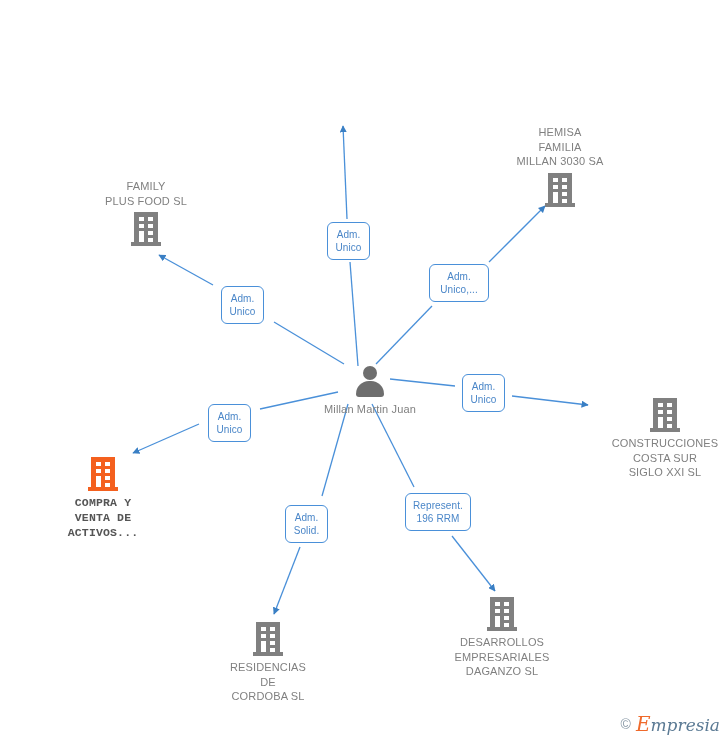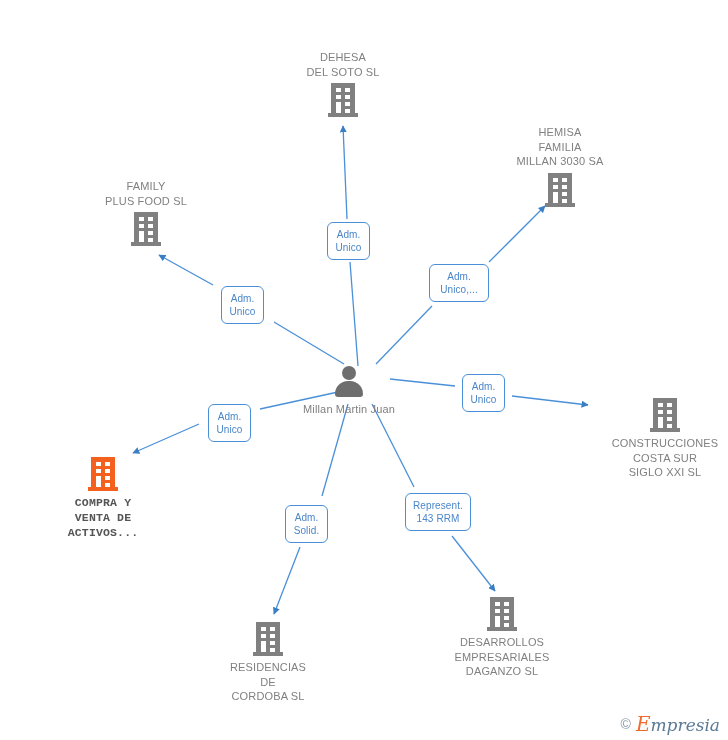--- a/index.html
+++ b/index.html
@@ -219,38 +219,22 @@
   <div class="chip" style="left:462px; top:374px; width:43px;">Adm.
 Unico</div>
 
   <div class="chip" style="left:208px; top:404px; width:43px;">Adm.
 Unico</div>
 
   <div class="chip" style="left:285px; top:505px; width:43px;">Adm.
 Solid.</div>
 
   <div class="chip" style="left:405px; top:493px; width:66px;">Represent.
-143 RRM</div>
-
-  <div class="node label-above" style="left:343px; top:50px;">
-    <div class="node-label">DEHESA
-DEL SOTO SL</div>
-    <div class="glyph building" style="--c:#808080;">
-      <div class="body"></div>
-      <div class="win" style="left:8px;  top:5px;"></div>
-      <div class="win" style="left:17px; top:5px;"></div>
-      <div class="win" style="left:8px;  top:12px;"></div>
-      <div class="win" style="left:17px; top:12px;"></div>
-      <div class="win" style="left:8px;  top:19px;"></div>
-      <div class="win" style="left:17px; top:19px;"></div>
-      <div class="door" style="left:8px;"></div>
-      <div class="win" style="left:17px; top:26px;"></div>
-      <div class="base"></div>
-    </div>
-  </div>
+196 RRM</div>
+
 
   <div class="node label-above" style="left:560px; top:125px;">
     <div class="node-label">HEMISA
 FAMILIA
 MILLAN 3030 SA</div>
     <div class="glyph building" style="--c:#808080;">
       <div class="body"></div>
       <div class="win" style="left:8px;  top:5px;"></div>
       <div class="win" style="left:17px; top:5px;"></div>
       <div class="win" style="left:8px;  top:12px;"></div>
@@ -345,21 +329,21 @@
       <div class="win" style="left:17px; top:19px;"></div>
       <div class="door" style="left:8px;"></div>
       <div class="win" style="left:17px; top:26px;"></div>
       <div class="base"></div>
     </div>
     <div class="node-label">RESIDENCIAS
 DE
 CORDOBA SL</div>
   </div>
 
-  <div class="node label-below" style="left:349px; top:366px;">
+  <div class="node label-below" style="left:370px; top:366px;">
     <div class="glyph person">
       <div class="head"></div>
       <div class="torso"></div>
     </div>
     <div class="node-label">Millan Martin Juan</div>
   </div>
 
   <div id="logo">
     <span class="copy">©</span>
     <span class="mark"><span class="lead">E</span><span>mpresia</span></span>

